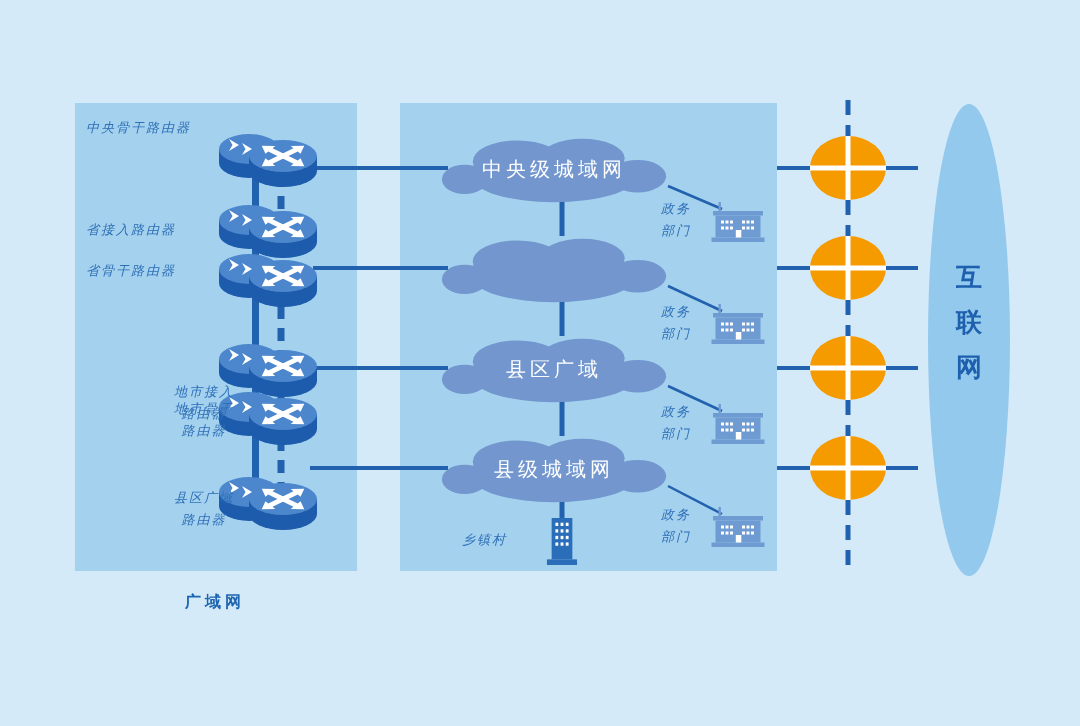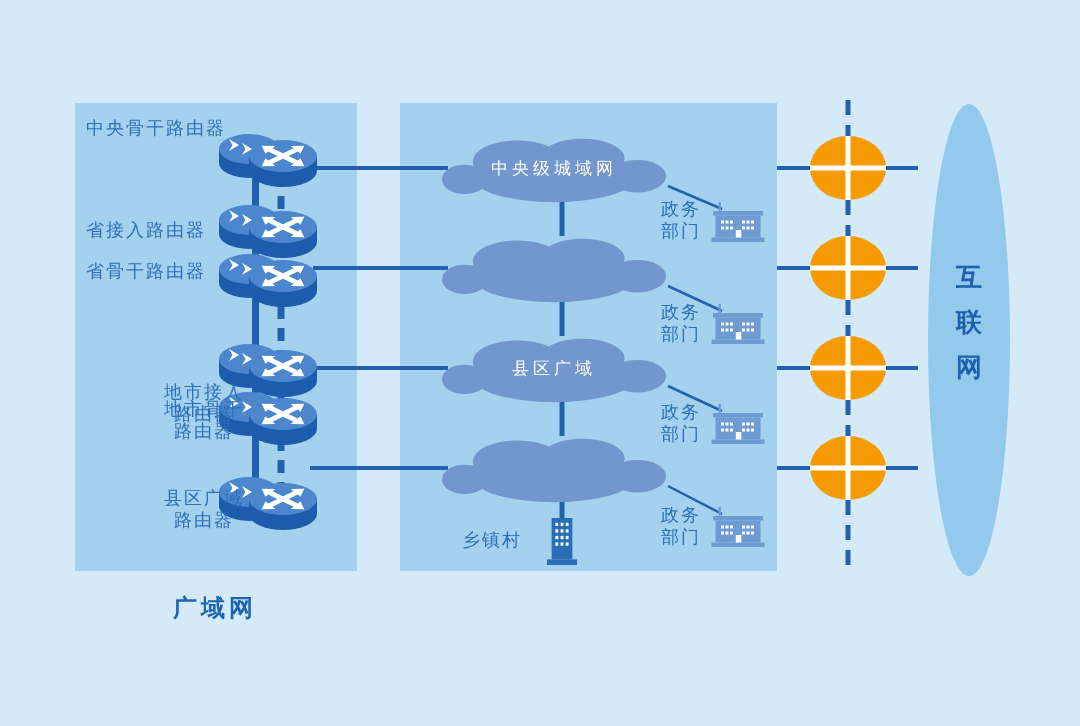--- a/index.html
+++ b/index.html
@@ -19,42 +19,43 @@
   }
   .panel-wan{left:75px;top:103px;width:282px;height:468px;}
   .panel-man{left:400px;top:103px;width:377px;height:468px;}
   svg.shapes{
     position:absolute;left:0;top:0;width:1080px;height:726px;
     pointer-events:none;
   }
   .lbl{
     position:absolute;
     color:#2e6fb7;
-    font-size:18px;
+    font-size:13px;
     line-height:22px;
     letter-spacing:2px;
     white-space:pre-line;
+    font-style:italic;
   }
   .lbl.center{text-align:center;}
   .cloud-lbl{
     position:absolute;
     width:262px;
     text-align:center;
     color:#ffffff;
-    font-size:17px;
+    font-size:20px;
     line-height:28px;
     letter-spacing:4px;
     white-space:pre-line;
   }
   .caption{
     position:absolute;
     width:160px;
     text-align:center;
     color:#1b65b1;
-    font-size:24px;
+    font-size:16px;
     font-weight:bold;
     letter-spacing:4px;
     white-space:pre-line;
   }
   .internet-lbl{
     position:absolute;
     left:928px;top:255px;width:82px;
     text-align:center;
     color:#1e5fae;
     font-size:26px;
@@ -231,20 +232,21 @@
   <div class="lbl" style="left:86px;top:260px;">省骨干路由器</div>
   <div class="lbl center" style="left:148px;top:349px;width:112px;margin-top:32px;">地市接入
 路由器</div>
   <div class="lbl center" style="left:148px;top:398px;width:112px;">地市骨干
 路由器</div>
   <div class="lbl center" style="left:148px;top:487px;width:112px;">县区广域
 路由器</div>
 
   <div class="cloud-lbl" style="left:423px;top:155px;">中央级城域网</div>
   <div class="cloud-lbl" style="left:423px;top:355px;">县区广域</div>
+  <div class="cloud-lbl" style="left:423px;top:455px;">县级城域网</div>
 
   <div class="lbl" style="left:661px;top:198px;">政务
 部门</div>
   <div class="lbl" style="left:661px;top:301px;">政务
 部门</div>
   <div class="lbl" style="left:661px;top:401px;">政务
 部门</div>
   <div class="lbl" style="left:661px;top:504px;">政务
 部门</div>
 

